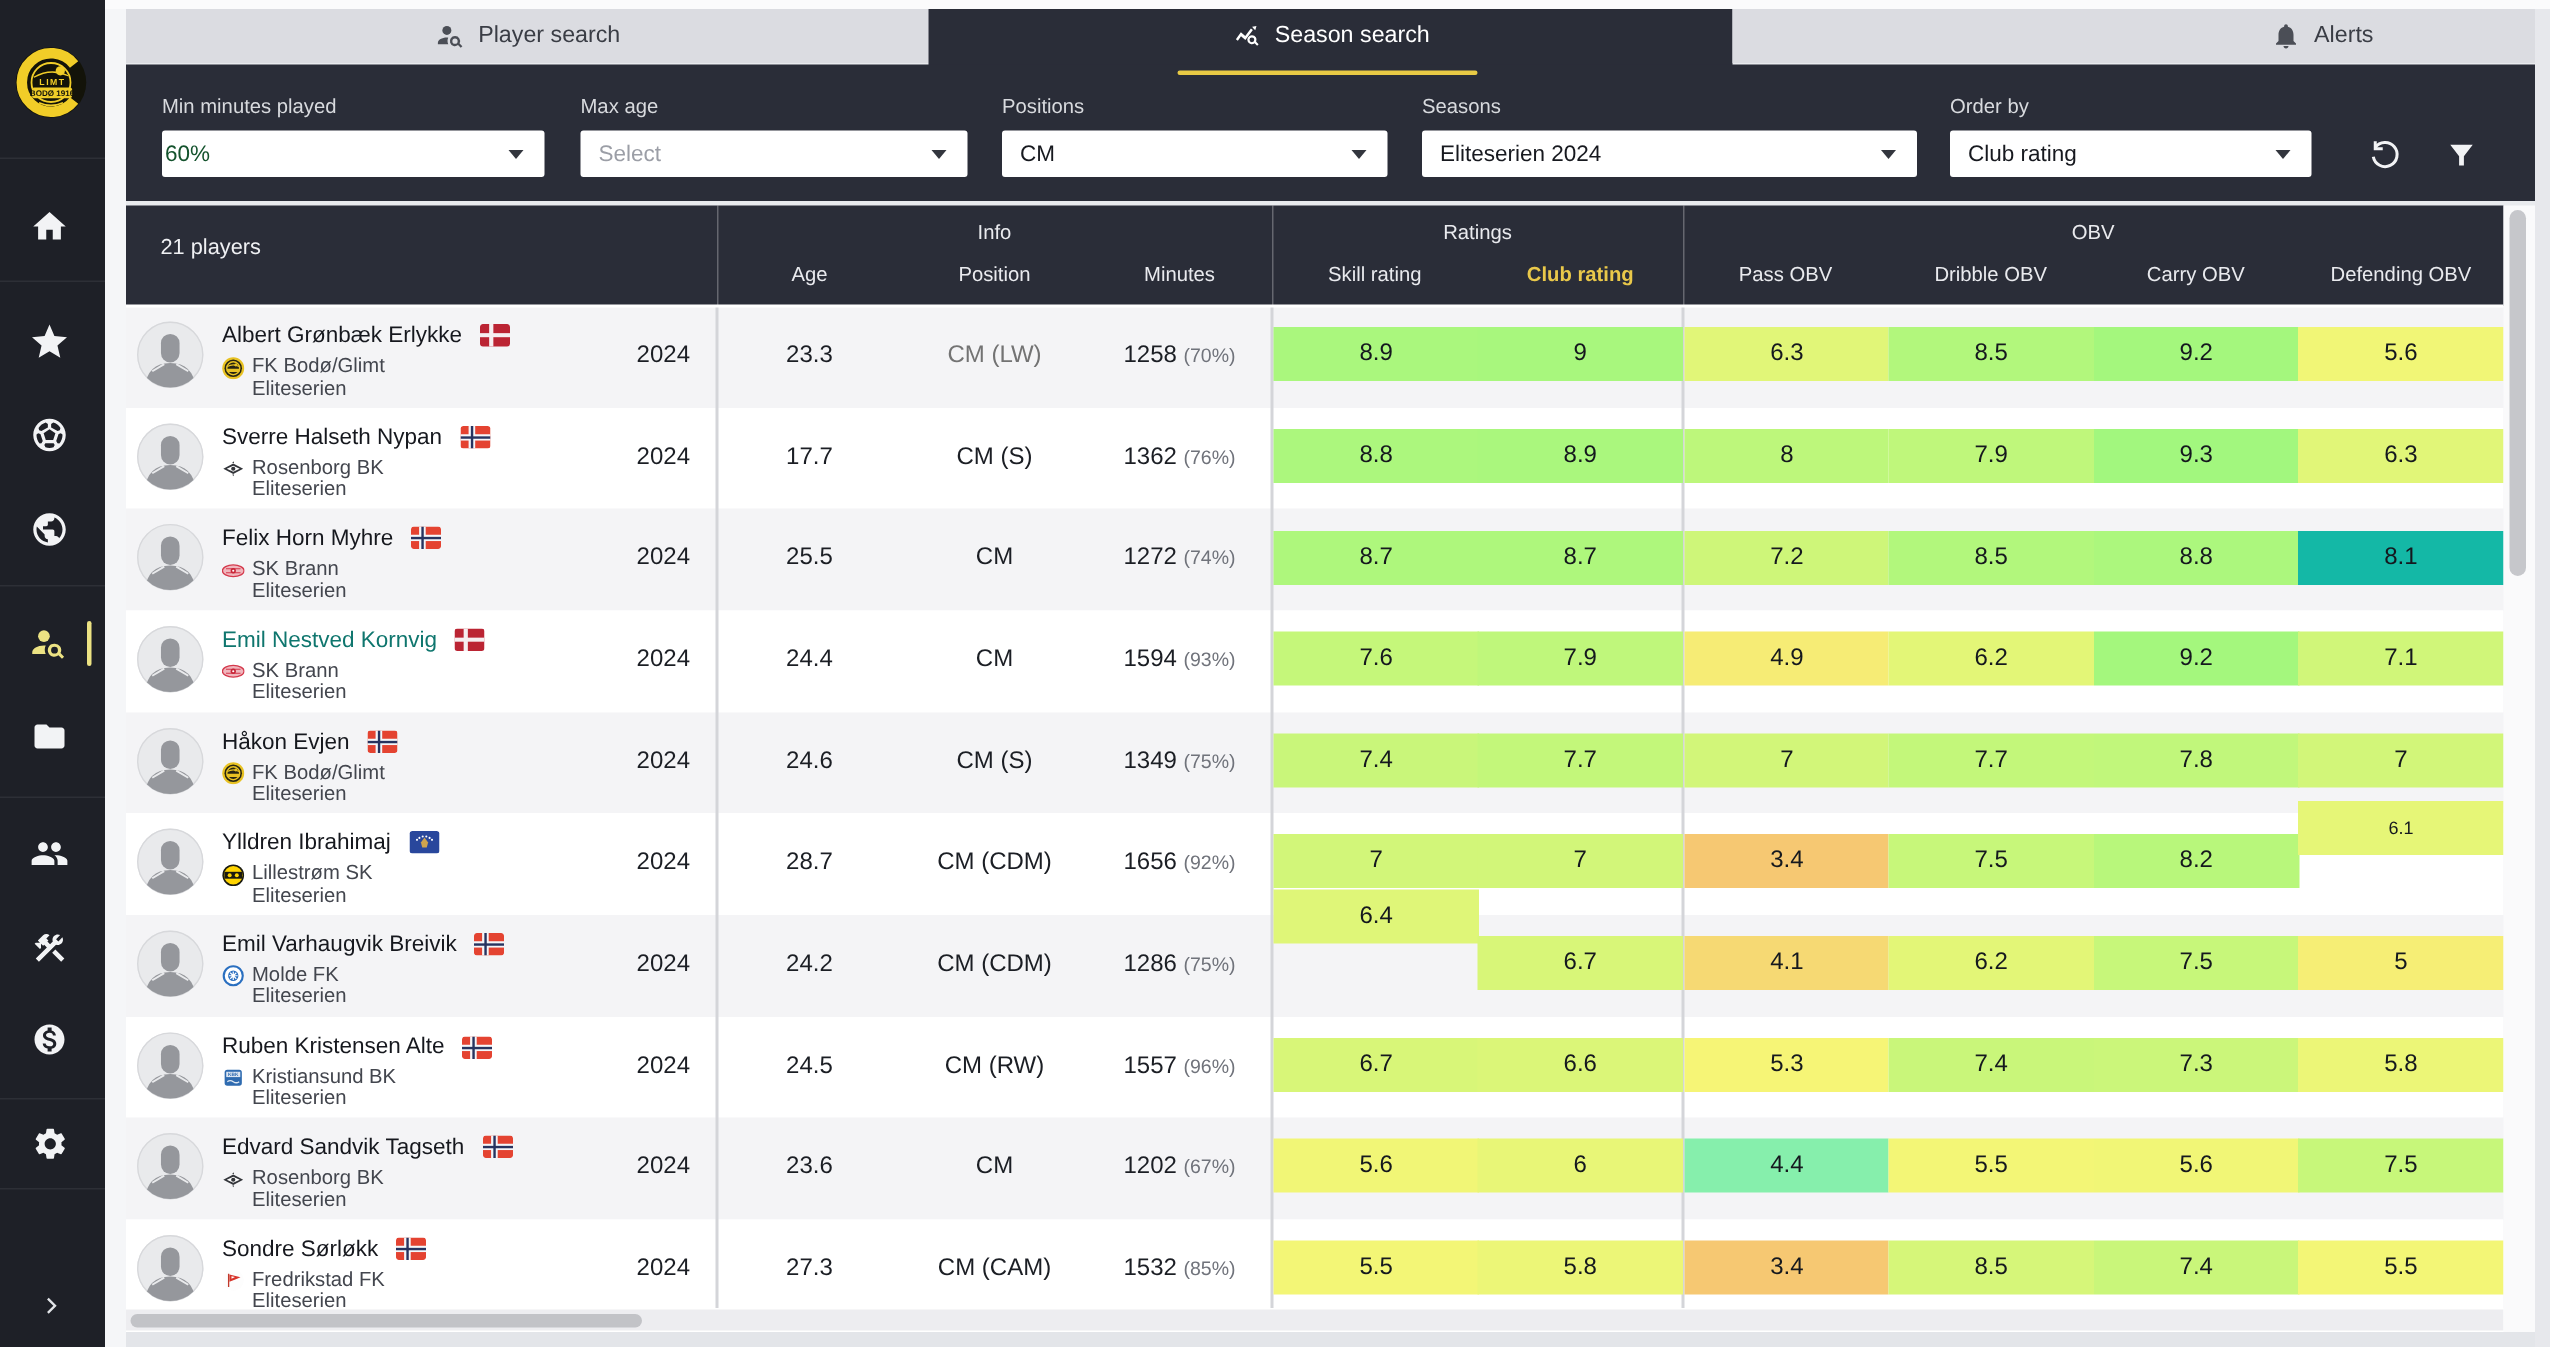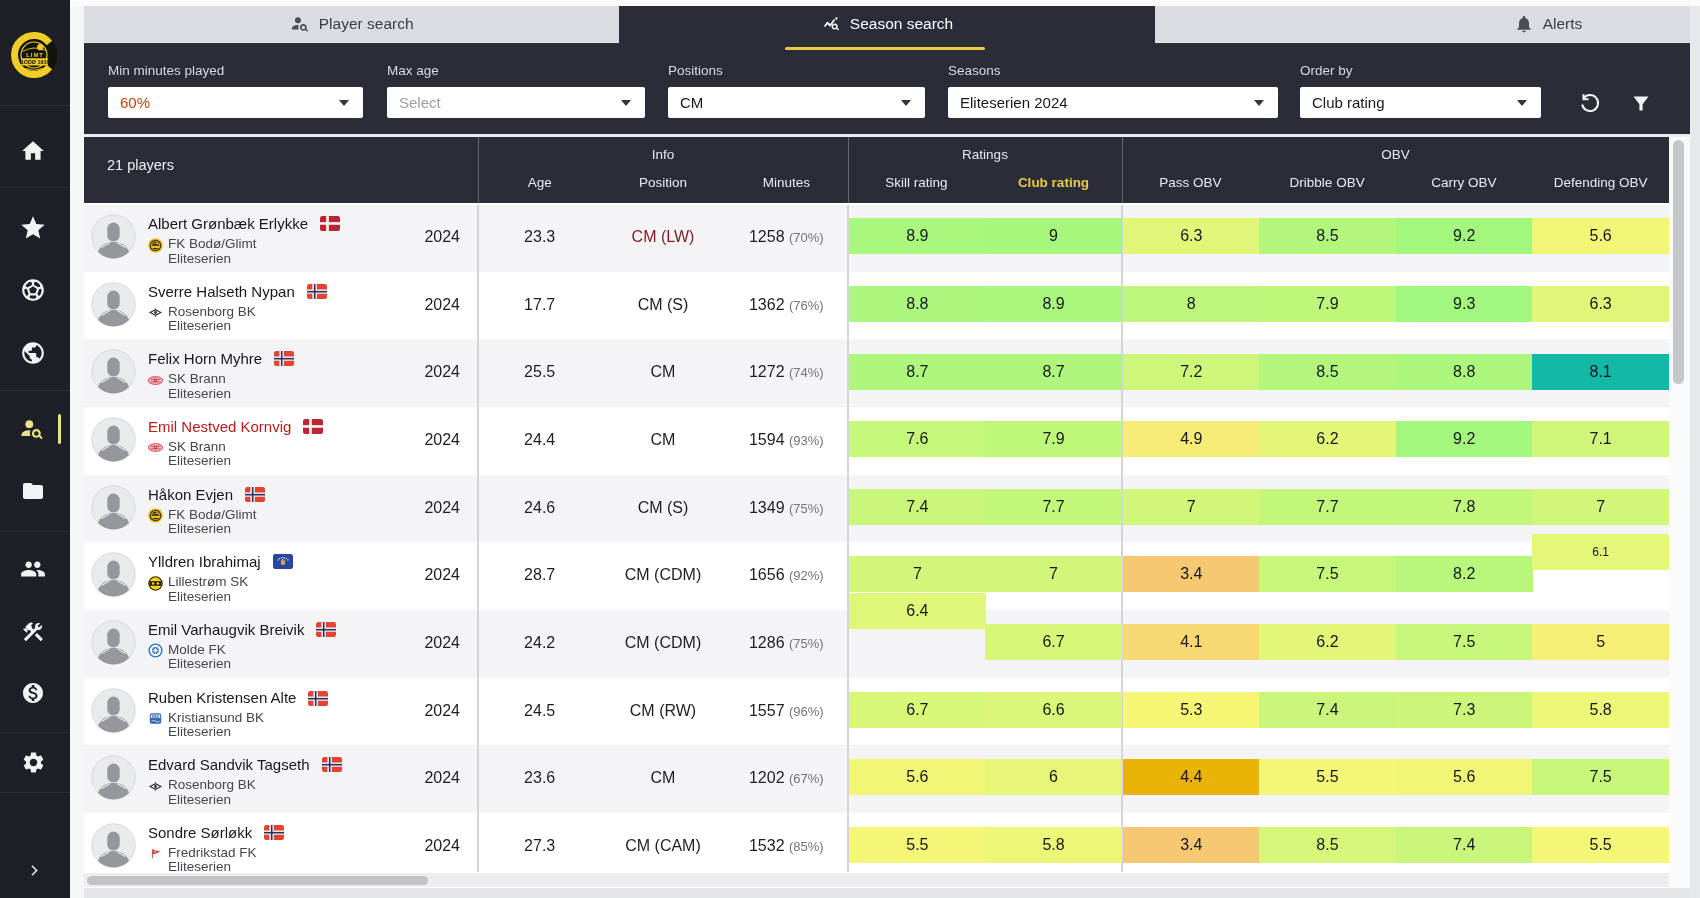--- a/index.html
+++ b/index.html
@@ -88,21 +88,21 @@
 <div class="abs" style="left:1262.3333333333335px;top:6px;width:320px;height:36px;display:flex;align-items:center;justify-content:flex-end;gap:9px;color:#3a3d45;font-size:15.5px">
     <svg width="20" height="20" viewBox="0 0 24 24" fill="#4b4e56">
       <path d="M12 22c1.1 0 2-.9 2-2h-4c0 1.1.89 2 2 2zm6-6v-5c0-3.07-1.64-5.64-4.5-6.32V4c0-.83-.67-1.5-1.5-1.5s-1.5.67-1.5 1.5v.68C7.63 5.36 6 7.92 6 11v5l-2 2v1h16v-1l-2-2z"></path>
     </svg>
     <span>Alerts</span>
   </div>
 <div class="abs" style="left:84px;top:43px;width:1606px;height:91px;background:#2a2d38"></div>
 <div class="abs" style="left:785px;top:47px;width:200px;height:3px;background:#e8ca45;border-radius:2px"></div>
 <div class="abs" style="left:108px;top:63px;color:#d8dade;font-size:13.5px">Min minutes played</div>
 <div class="abs" style="left:108px;top:87px;width:255px;height:31px;background:#fff;border-radius:2px;display:flex;align-items:center">
-    <span style="margin-left:12px;font-size:15px;color:#c2410c">60%</span>
+    <span style="margin-left:2px;font-size:15px;color:#14532d">60%</span>
     <span style="position:absolute;right:14px;top:13px;width:0;height:0;border-left:5.5px solid transparent;border-right:5.5px solid transparent;border-top:6.5px solid #33363e"></span>
   </div>
 <div class="abs" style="left:387px;top:63px;color:#d8dade;font-size:13.5px">Max age</div>
 <div class="abs" style="left:387px;top:87px;width:258px;height:31px;background:#fff;border-radius:2px;display:flex;align-items:center">
     <span style="margin-left:12px;font-size:15px;color:#9b9ea6">Select</span>
     <span style="position:absolute;right:14px;top:13px;width:0;height:0;border-left:5.5px solid transparent;border-right:5.5px solid transparent;border-top:6.5px solid #33363e"></span>
   </div>
 <div class="abs" style="left:668px;top:63px;color:#d8dade;font-size:13.5px">Positions</div>
 <div class="abs" style="left:668px;top:87px;width:257px;height:31px;background:#fff;border-radius:2px;display:flex;align-items:center">
     <span style="margin-left:12px;font-size:15px;color:#17191f">CM</span>
@@ -189,21 +189,21 @@
       <circle cx="8.5" cy="8.5" r="4.9" fill="none" stroke="#e8c223" stroke-width="1.1"></circle>
       <path d="M4 7.2 Q8.5 4.8 13 7.2" stroke="#e8c223" stroke-width="0.9" fill="none"></path>
       <circle cx="10.4" cy="6" r="1.1" fill="#e8c223"></circle>
       <rect x="3.6" y="8.8" width="9.8" height="2.6" rx="0.8" fill="#e8c223"></rect>
     </svg>
     <span style="font-size:13.5px;color:#43464e">FK Bodø/Glimt</span>
   </div>
 <div class="abs" style="left:168px;top:250.5px;font-size:13.5px;color:#43464e">Eliteserien</div>
 <div class="abs" style="left:360px;top:228.0px;width:100px;text-align:right;font-size:16px;color:#1b1e24">2024</div>
 <div class="abs" style="left:478px;top:228.0px;width:123.3px;text-align:center;font-size:16px;color:#1b1e24">23.3</div>
-<div class="abs" style="left:601.3px;top:228.0px;width:123.4px;text-align:center;font-size:16px;color:#7f1d1d">CM (LW)</div>
+<div class="abs" style="left:601.3px;top:228.0px;width:123.4px;text-align:center;font-size:16px;color:#737373">CM (LW)</div>
 <div class="abs" style="left:724.7px;top:228.0px;width:123.3px;text-align:center;font-size:16px;color:#1b1e24">1258 <span style="font-size:13px;color:#70737b">(70%)</span></div>
 <div class="abs" style="left:849.20px;top:218.2px;width:136.40px;height:36px;background:#aaf77d;display:flex;align-items:center;justify-content:center;font-size:16px;color:#15181e">8.9</div>
 <div class="abs" style="left:985.00px;top:218.2px;width:137.00px;height:36px;background:#a8f77d;display:flex;align-items:center;justify-content:center;font-size:16px;color:#15181e">9</div>
 <div class="abs" style="left:1123.20px;top:218.2px;width:136.15px;height:36px;background:#e1f678;display:flex;align-items:center;justify-content:center;font-size:16px;color:#15181e">6.3</div>
 <div class="abs" style="left:1258.75px;top:218.2px;width:137.35px;height:36px;background:#b2f77c;display:flex;align-items:center;justify-content:center;font-size:16px;color:#15181e">8.5</div>
 <div class="abs" style="left:1395.50px;top:218.2px;width:137.35px;height:36px;background:#a4f77d;display:flex;align-items:center;justify-content:center;font-size:16px;color:#15181e">9.2</div>
 <div class="abs" style="left:1532.25px;top:218.2px;width:136.75px;height:36px;background:#f1f676;display:flex;align-items:center;justify-content:center;font-size:16px;color:#15181e">5.6</div>
 <div class="abs" style="left:91px;top:281.65px">
     <svg width="45" height="45" viewBox="0 0 45 45" style="display:block">
       <defs>
@@ -307,21 +307,21 @@
       <circle cx="22.5" cy="22.5" r="22.1" fill="#e9eaec"></circle>
       <circle cx="22.5" cy="22.5" r="21.7" fill="none" stroke="#d7d8db" stroke-width="0.9"></circle>
       <g clip-path="url(#avc)" fill="#95979c">
         <rect x="16.3" y="8.6" width="12.4" height="19" rx="6.2"></rect>
         <path d="M5.5 45 q1.5-17 17-17 q15.5 0 17 17 Z"></path>
       </g>
       <path d="M10.5 33.5 l8-4.8 M34.5 33.5 l-8-4.8" stroke="#e9eaec" stroke-width="1.3"></path>
     </svg>
   </div>
 <div class="abs" style="left:148px;top:417.95000000000005px;display:flex;align-items:center;gap:12px">
-    <span style="font-size:15px;font-weight:500;color:#b91c1c">Emil Nestved Kornvig</span>
+    <span style="font-size:15px;font-weight:500;color:#0f766e">Emil Nestved Kornvig</span>
     <svg width="20" height="15.5" viewBox="0 0 20 15.5" style="border-radius:2px;display:block">
       <rect width="20" height="15.5" rx="1.5" fill="#bb2433"></rect>
       <rect x="6.1" y="0" width="2.8" height="15.5" fill="#f6eef0"></rect>
       <rect x="0" y="6.1" width="20" height="2.7" fill="#f6eef0"></rect>
     </svg>
   </div>
 <div class="abs" style="left:148px;top:437.45000000000005px;display:flex;align-items:center;gap:5px">
     <svg width="15" height="15" viewBox="0 0 17 17" style="display:block;margin-top:3px">
       <ellipse cx="8.5" cy="8.5" rx="8.2" ry="4.4" fill="#f0b6bd"></ellipse>
       <ellipse cx="8.5" cy="8.5" rx="8.2" ry="4.4" fill="none" stroke="#d4394c" stroke-width="1"></ellipse>
@@ -569,21 +569,21 @@
     </svg>
     <span style="font-size:13.5px;color:#43464e">Rosenborg BK</span>
   </div>
 <div class="abs" style="left:168px;top:791.7px;font-size:13.5px;color:#43464e">Eliteserien</div>
 <div class="abs" style="left:360px;top:769.2px;width:100px;text-align:right;font-size:16px;color:#1b1e24">2024</div>
 <div class="abs" style="left:478px;top:769.2px;width:123.3px;text-align:center;font-size:16px;color:#1b1e24">23.6</div>
 <div class="abs" style="left:601.3px;top:769.2px;width:123.4px;text-align:center;font-size:16px;color:#1b1e24">CM</div>
 <div class="abs" style="left:724.7px;top:769.2px;width:123.3px;text-align:center;font-size:16px;color:#1b1e24">1202 <span style="font-size:13px;color:#70737b">(67%)</span></div>
 <div class="abs" style="left:849.20px;top:759.4000000000001px;width:136.40px;height:36px;background:#f1f676;display:flex;align-items:center;justify-content:center;font-size:16px;color:#15181e">5.6</div>
 <div class="abs" style="left:985.00px;top:759.4000000000001px;width:137.00px;height:36px;background:#e8f677;display:flex;align-items:center;justify-content:center;font-size:16px;color:#15181e">6</div>
-<div class="abs" style="left:1123.20px;top:759.4000000000001px;width:136.15px;height:36px;background:#eab308;display:flex;align-items:center;justify-content:center;font-size:16px;color:#15181e">4.4</div>
+<div class="abs" style="left:1123.20px;top:759.4000000000001px;width:136.15px;height:36px;background:#86efac;display:flex;align-items:center;justify-content:center;font-size:16px;color:#15181e">4.4</div>
 <div class="abs" style="left:1258.75px;top:759.4000000000001px;width:137.35px;height:36px;background:#f3f676;display:flex;align-items:center;justify-content:center;font-size:16px;color:#15181e">5.5</div>
 <div class="abs" style="left:1395.50px;top:759.4000000000001px;width:137.35px;height:36px;background:#f1f676;display:flex;align-items:center;justify-content:center;font-size:16px;color:#15181e">5.6</div>
 <div class="abs" style="left:1532.25px;top:759.4000000000001px;width:136.75px;height:36px;background:#c7f77a;display:flex;align-items:center;justify-content:center;font-size:16px;color:#15181e">7.5</div>
 <div class="abs" style="left:91px;top:822.85px">
     <svg width="45" height="45" viewBox="0 0 45 45" style="display:block">
       <defs>
         <clipPath id="avc">
           <circle cx="22.5" cy="22.5" r="21.9"></circle>
         </clipPath>
       </defs>

